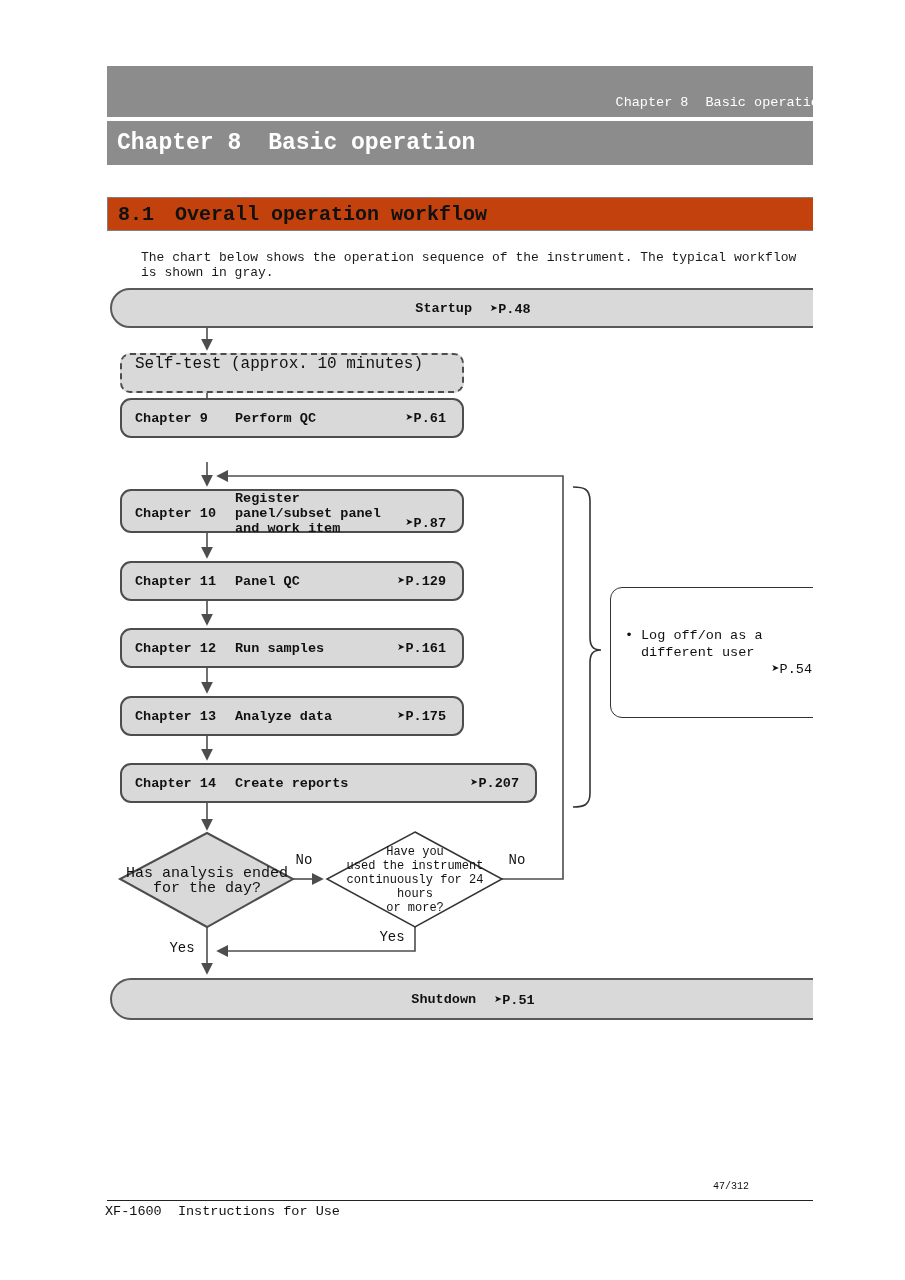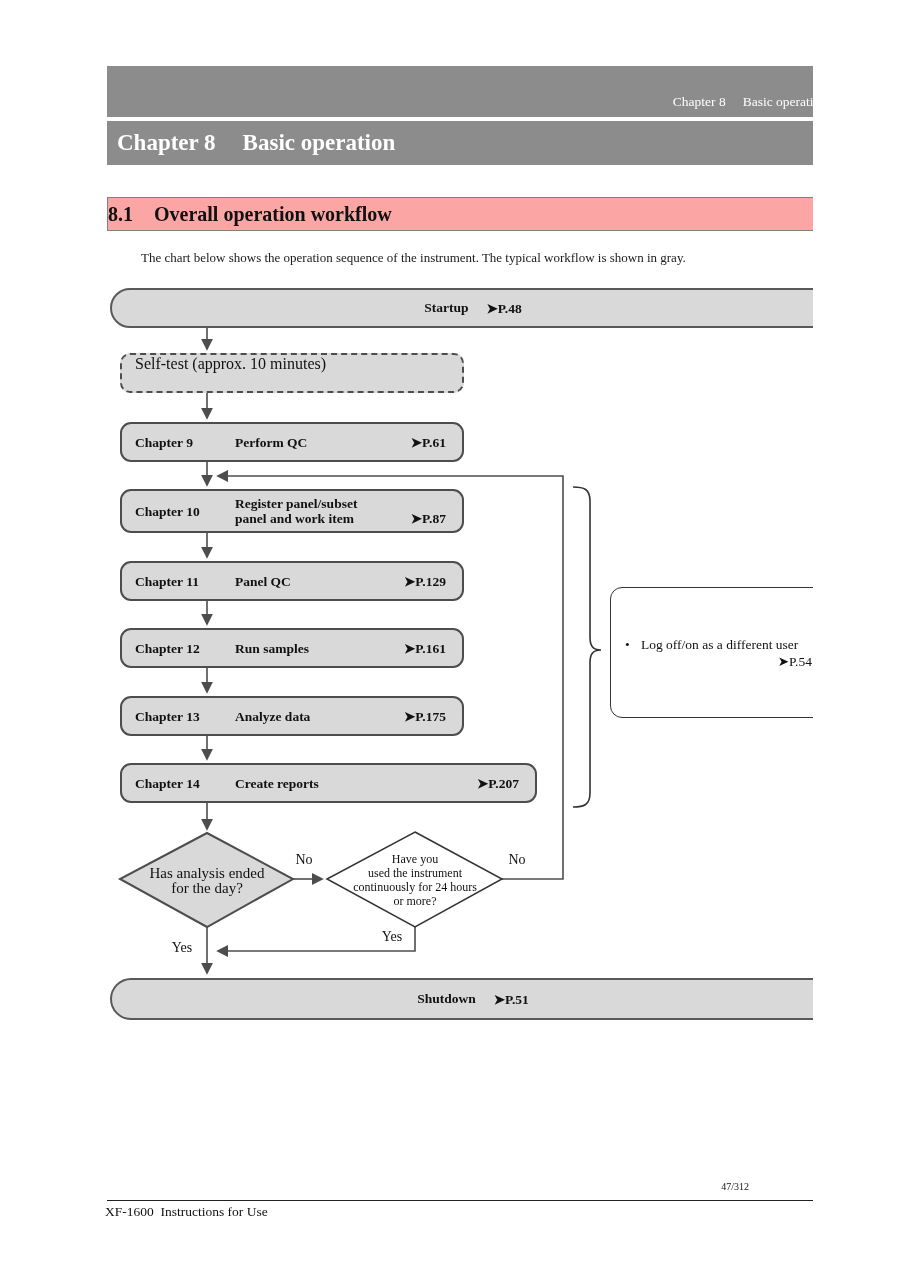--- a/index.html
+++ b/index.html
@@ -1,37 +1,38 @@
 <!DOCTYPE html>
 <html><head>
 <meta charset="utf-8">
 <style>
   html,body{margin:0;padding:0;background:#ffffff;}
   .page{
     position:relative;width:813px;height:1280px;background:#ffffff;
-    font-family:Liberation Serif, serif;color:#111;overflow:hidden;
+    font-family:Liberation Mono, monospace;color:#111;overflow:hidden;
   }
   
   .runbar{
     position:absolute;left:107px;top:66px;width:736px;height:51px;
     background:#8c8c8c;color:#ffffff;font-size:13.5px;
     display:flex;align-items:flex-end;justify-content:flex-end;
     padding:0 16px 7px 0;box-sizing:border-box;
   }
   .runbar .t2{margin-left:17px;}
   .banner{
     position:absolute;left:107px;top:121px;width:736px;height:44px;
     background:#8c8c8c;color:#ffffff;font-size:23px;font-weight:bold;
     display:flex;align-items:center;padding-left:10px;box-sizing:border-box;
   }
   .banner .t2{margin-left:27px;}
   .secbox{
     position:absolute;left:107px;top:197px;width:736px;height:34px;
-    background:#fca5a5;border:1px solid #808080;box-sizing:border-box;
+    background:#c2410c;border:1px solid #808080;box-sizing:border-box;
     display:flex;align-items:center;font-size:20px;font-weight:bold;color:#111;
+    padding-left:10px;
   }
   .secbox .t2{margin-left:21px;}
   .intro{
     position:absolute;left:141px;top:250px;font-size:13px;color:#1a1a1a;
   }
   
   .pill{
     position:absolute;left:110px;width:726px;height:40px;background:#d9d9d9;
     border:2px solid #595959;border-radius:22px;box-sizing:border-box;
     display:flex;align-items:center;justify-content:center;
@@ -45,21 +46,21 @@
     font-size:16px;color:#111;
   }
   .step{
     position:absolute;left:120px;width:344px;height:40px;background:#d9d9d9;
     border:2px solid #4d4d4d;border-radius:11px;box-sizing:border-box;
     display:grid;grid-template-columns:100px 1fr auto;align-items:center;
     padding:0 16px 0 13px;font-size:13.5px;font-weight:bold;color:#111;
     line-height:15px;
   }
   .step .pref{white-space:nowrap;margin-left:24px;}
-  .s0{top:422px}
+  .s0{top:398px}
   .s1{top:489px;height:44px}
   .s1 .pref{align-self:end;padding-bottom:5px;}
   .s2{top:561px}
   .s3{top:628px}
   .s4{top:696px}
   .s5{top:763px;width:417px}
   .startup{top:288px}
   .shutdown{top:978px;height:42px}
   
   .dtext{

